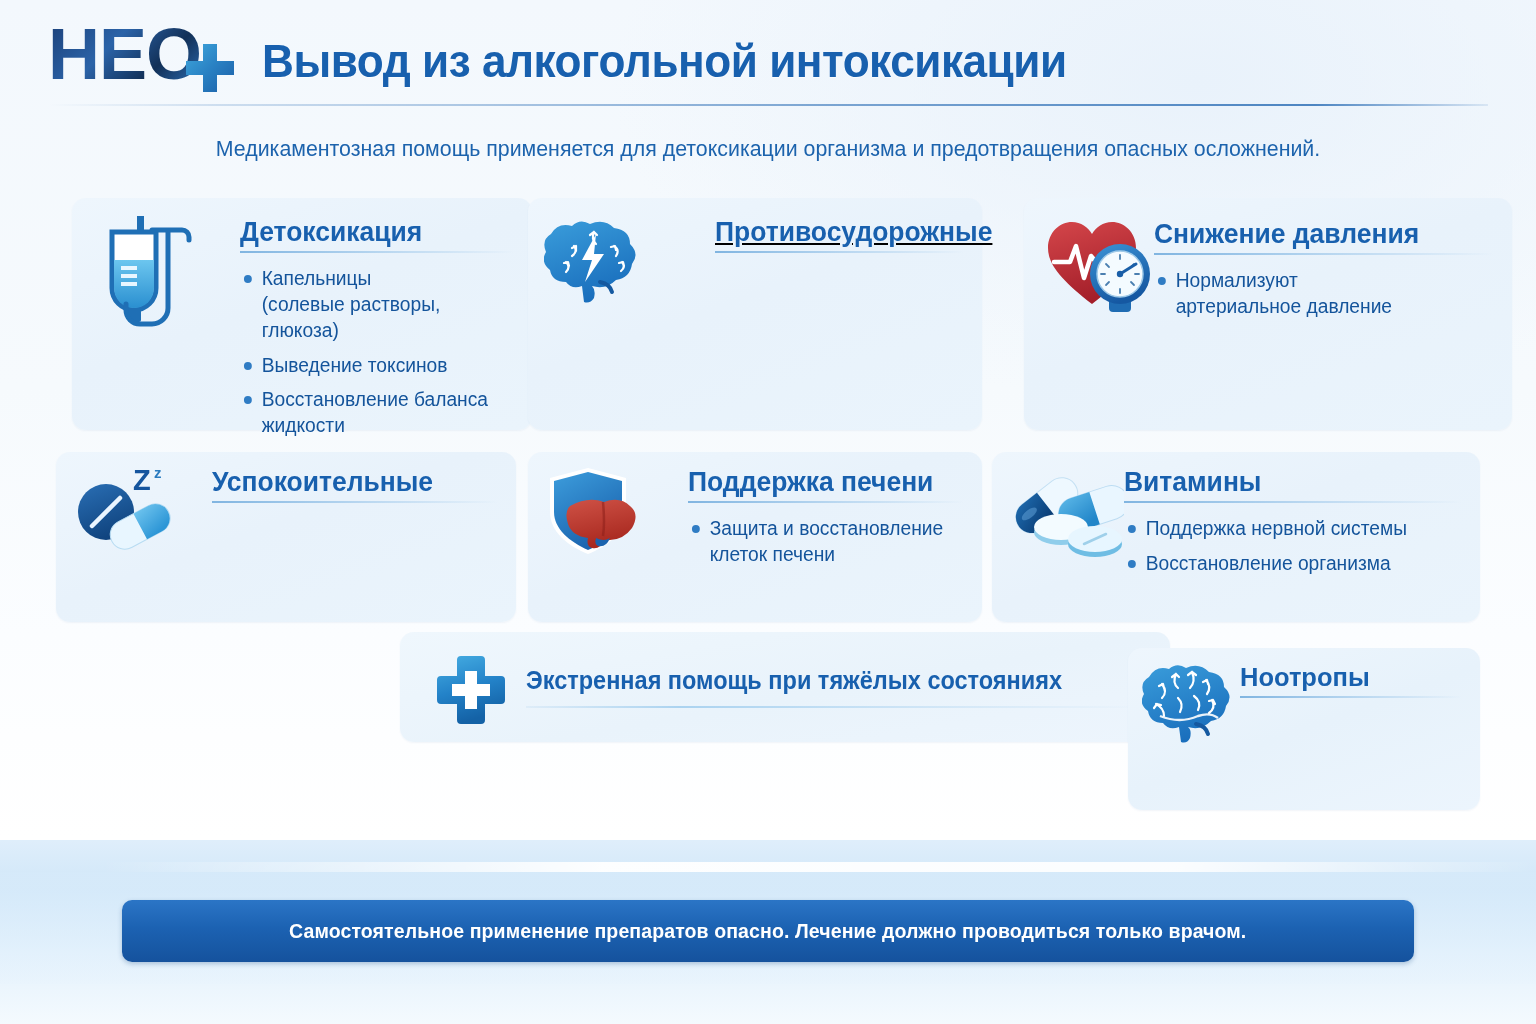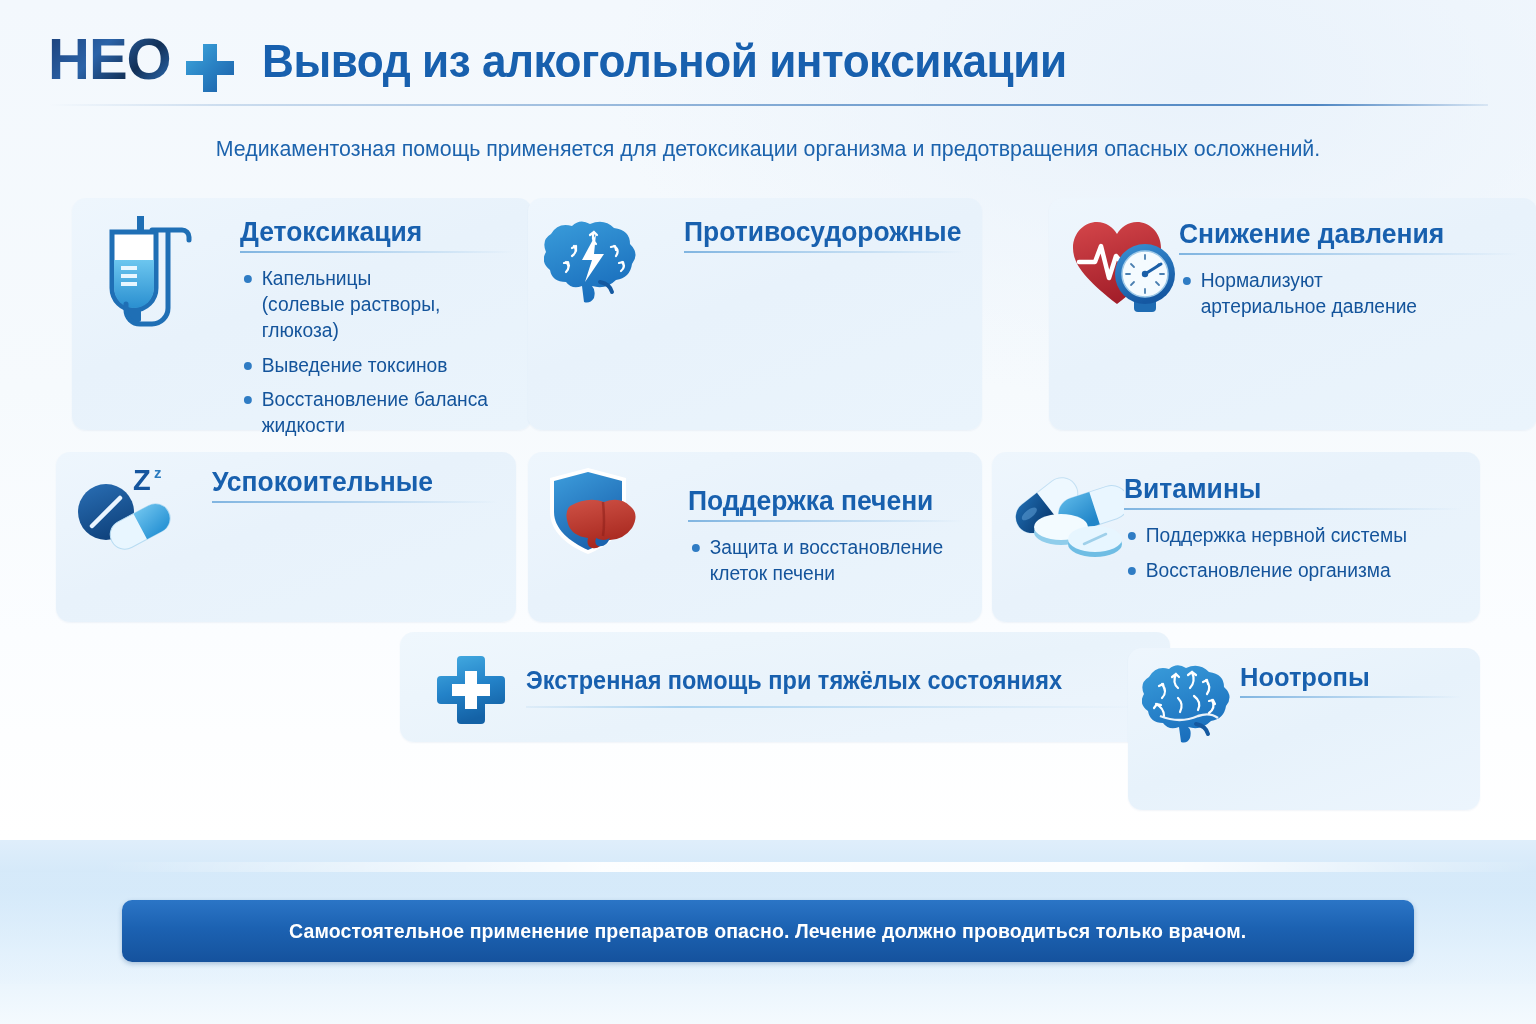--- a/index.html
+++ b/index.html
@@ -26,22 +26,22 @@
     border-radius: 6px;
   }
   .band-inner {
     position: absolute; left: 0; right: 0; top: 872px; height: 112px;
     background: linear-gradient(180deg, rgba(214,234,250,0.75) 0%, rgba(232,244,253,0.5) 100%);
   }
 
   
   .header { position: absolute; left: 0; right: 0; top: 0; height: 112px; }
   .logo {
-    position: absolute; left: 48px; top: 30px;
-    font-size: 58px; font-weight: 700; letter-spacing: -1px;
+    position: absolute; left: 48px; top: 18px;
+    font-size: 72px; font-weight: 700; letter-spacing: -1px;
     line-height: 1;
     background: linear-gradient(135deg, #1b3f77 0%, #2b63a8 40%, #123057 70%, #2f72bb 100%);
     -webkit-background-clip: text; background-clip: text; color: transparent;
     font-family: "Liberation Sans", sans-serif;
   }
   .logo-plus {
     position: absolute; left: 182px; top: 40px; width: 56px; height: 56px;
   }
   .page-title {
     position: absolute; left: 262px; top: 34px;
@@ -88,21 +88,21 @@
     content: ""; position: absolute; left: 4px; top: 9px;
     width: 8px; height: 8px; border-radius: 50%; background: #2f7cc4;
   }
   li.sm { font-size: 17.5px; }
   li.sm::before { top: 8px; width: 7px; height: 7px; }
   .sub-line { display: block; }
 
   
   #card-0 { left: 72px;  top: 198px; width: 460px; height: 232px; }
   #card-1 { left: 528px; top: 198px; width: 454px; height: 232px; }
-  #card-2 { left: 1049px; top: 198px; width: 488px; height: 232px; text-decoration: underline; }
+  #card-2 { left: 1024px; top: 198px; width: 488px; height: 232px; text-decoration: underline; }
   
   #card-3 { left: 56px;  top: 452px; width: 460px; height: 170px; }
   #card-4 { left: 528px; top: 452px; width: 454px; height: 170px; }
   #card-5 { left: 992px; top: 452px; width: 488px; height: 170px; }
 
   
   #card-emergency {
     left: 400px; top: 632px; width: 770px; height: 110px;
     border-radius: 14px;
     background: linear-gradient(170deg, #eff7fd 0%, #e9f3fb 55%, #edf5fd 100%);
@@ -218,21 +218,21 @@
                  q0 -14 -16 -16 q-10 -10 -24 -4 q-10 -6 -18 2 z" fill="url(#brg1)"></path>
         <path d="M30 30 q4 6 -2 10 M32 30 l-4 2 M32 30 l0 5" stroke="#ffffff" stroke-width="2.2" fill="none" stroke-linecap="round"></path>
         <path d="M22 46 q5 5 0 10 M24 46 l-4 1 M24 46 l1 4" stroke="#ffffff" stroke-width="2.2" fill="none" stroke-linecap="round"></path>
         <path d="M50 16 q-3 7 2 12 M50 16 l-4 3 M50 16 l3 3" stroke="#ffffff" stroke-width="2.2" fill="none" stroke-linecap="round"></path>
         <path d="M70 30 q6 4 2 10 M71 30 l-4 1 M71 30 l1 4" stroke="#ffffff" stroke-width="2.2" fill="none" stroke-linecap="round"></path>
         <path d="M78 46 q4 5 -1 9 M79 46 l-4 1 M79 46 l1 4" stroke="#ffffff" stroke-width="2.2" fill="none" stroke-linecap="round"></path>
         <path d="M52 18 l-14 26 h10 l-7 22 l19 -28 h-10 z" fill="#ffffff"></path>
         <path d="M56 66 q10 2 12 10" stroke="#1559a0" stroke-width="4" fill="none" stroke-linecap="round"></path>
       </svg>
     </div>
-    <div class="card-head" style="left:156px; top:20px;">
+    <div class="card-head" style="left:187px; top:20px;text-decoration:underline;">
       <div class="card-title">Противосудорожные</div>
       <div class="title-rule"></div>
     </div>
   </div>
 
   <div class="card" id="card-2">
     <div class="card-icon" style="left:22px; top:20px;">
       <svg width="110" height="100" viewBox="0 0 110 100">
         <defs>
           <linearGradient id="hrt" x1="0" y1="0" x2="0.3" y2="1">
@@ -320,21 +320,21 @@
           </linearGradient>
         </defs>
         <path d="M48 6 L86 16 V50 C86 70 68 84 48 92 C28 84 10 70 10 50 V16 z" fill="#ffffff"></path>
         <path d="M48 10 L82 19 V50 C82 67 66 80 48 88 C30 80 14 67 14 50 V19 z" fill="url(#shl)"></path>
         <path d="M30 44 q18 -10 34 -4 q16 -6 26 4 q10 8 2 22 q-10 14 -28 12 q-4 10 -12 8
                  q-6 -2 -4 -10 q-16 -2 -20 -14 q-4 -12 2 -18 z" fill="url(#liv)"></path>
         <path d="M63 40 q2 22 0 34" stroke="#8d1f19" stroke-width="2.5" fill="none" opacity="0.55"></path>
         <path d="M56 76 q8 4 14 0 q-4 10 -12 8 q-4 -2 -2 -8 z" fill="#1a63ae"></path>
       </svg>
     </div>
-    <div class="card-head" style="left:160px; top:16px;margin-top:19px;">
+    <div class="card-head" style="left:160px; top:16px;">
       <div class="card-title">Поддержка печени</div>
       <div class="title-rule"></div>
       <ul class="bullets">
         <li>
           <span>Защита и восстановление</span>
           <span class="sub-line">клеток печени</span>
         </li>
       </ul>
     </div>
   </div>
@@ -365,21 +365,21 @@
           <ellipse cx="61" cy="70" rx="27" ry="13" fill="#8fcdeb"></ellipse>
           <ellipse cx="61" cy="65" rx="27" ry="13" fill="#f3fbff"></ellipse>
         </g>
         <g>
           <ellipse cx="95" cy="82" rx="27" ry="13" fill="#6fbde4"></ellipse>
           <ellipse cx="95" cy="77" rx="27" ry="13" fill="#e7f6ff"></ellipse>
           <line x1="84" y1="82" x2="106" y2="72" stroke="#9fd0ea" stroke-width="2.5" stroke-linecap="round"></line>
         </g>
       </svg>
     </div>
-    <div class="card-head" style="left:132px; top:23px;">
+    <div class="card-head" style="left:132px; top:16px;">
       <div class="card-title">Витамины</div>
       <div class="title-rule"></div>
       <ul class="bullets">
         <li>
           <span>Поддержка нервной системы</span>
         </li>
         <li>
           <span>Восстановление организма</span>
         </li>
       </ul>

